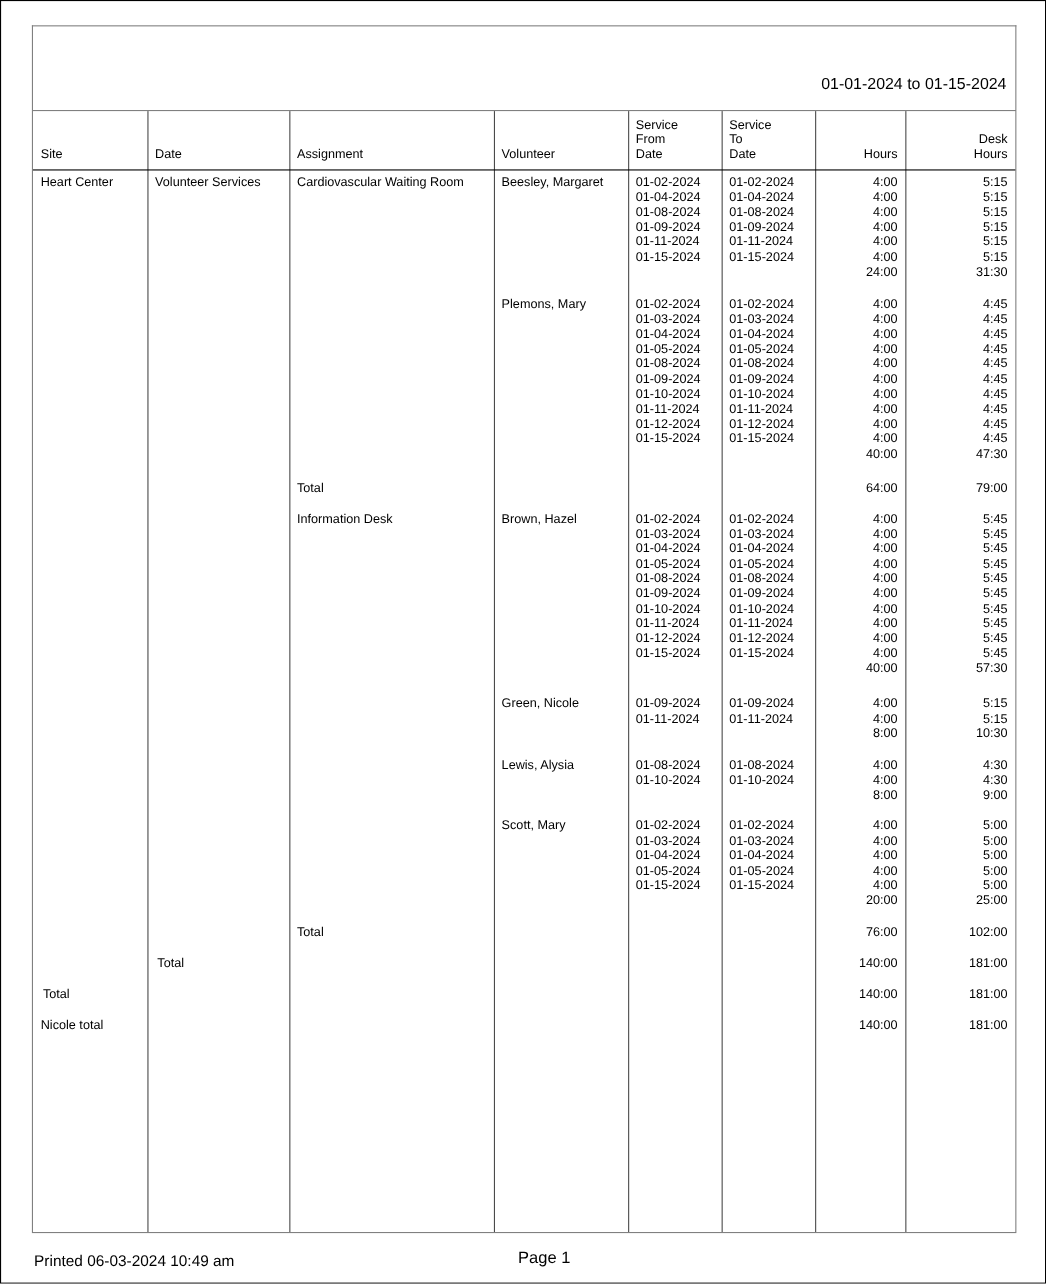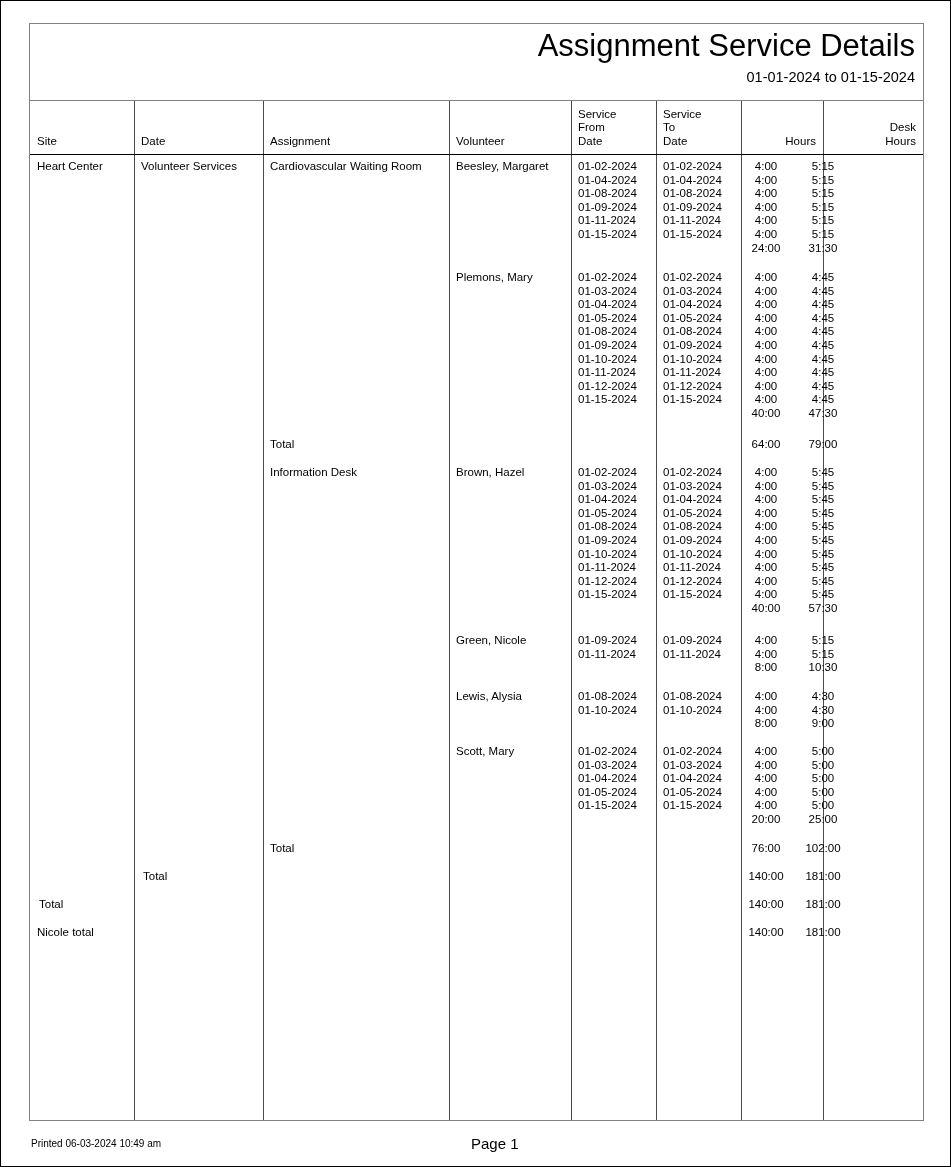--- a/index.html
+++ b/index.html
@@ -87,48 +87,47 @@
     font-size: 11.5px;
     line-height: 13.6px;
   }
   .r { text-align: right; }
   .b { font-weight: normal; }
 
   .num-col {
     position: absolute;
     font-size: 11.5px;
     line-height: 13.6px;
-    text-align: center;
+    text-align: right;
     white-space: pre;
   }
 
   
   .footer-left {
     position: absolute;
     left: 30px;
     top: 1137px;
-    font-size: 10px;
+    font-size: 14px;
     white-space: nowrap;
   }
   .footer-center {
     position: absolute;
     left: 446px;
     top: 1134px;
     font-size: 15px;
     white-space: nowrap;
     margin-left: 24px;
   }
 </style>
 </head>
 <body>
 
 <div id="page">
 
   <div class="title-frame">
-    <div class="report-title">Assignment Service Details</div>
     <div class="report-subtitle">01-01-2024 to 01-15-2024</div>
   </div>
 
   <div class="table-frame">
 
     <div class="vrule" style="left:104px"></div>
     <div class="vrule" style="left:233px"></div>
     <div class="vrule" style="left:419px"></div>
     <div class="vrule" style="left:541px"></div>
     <div class="vrule" style="left:626px"></div>

